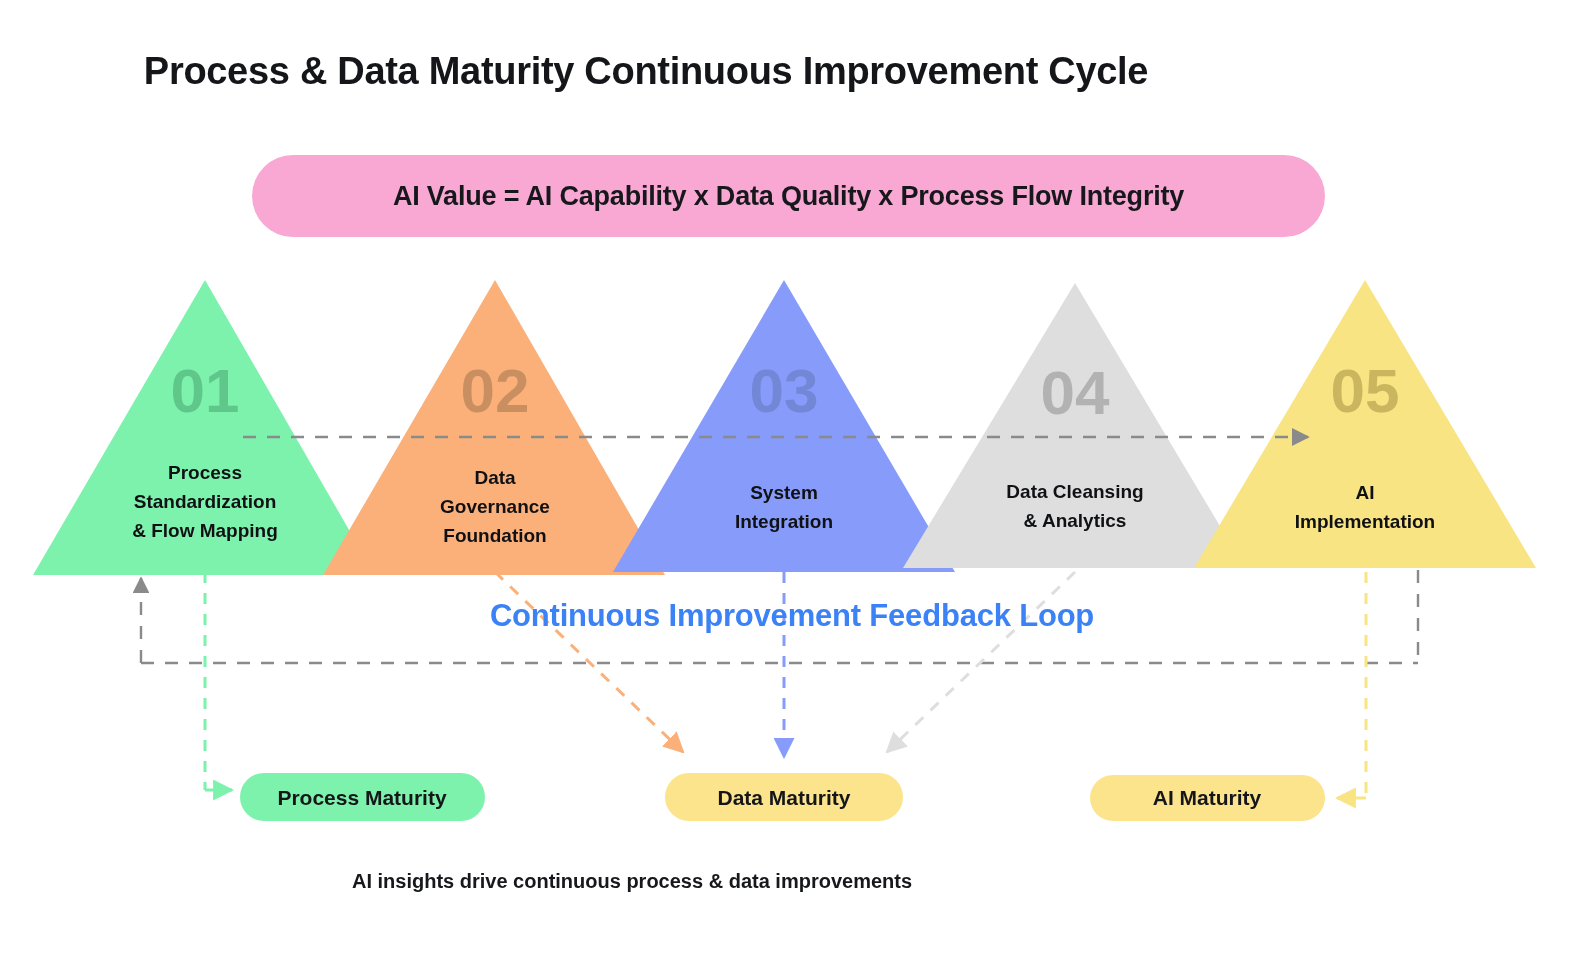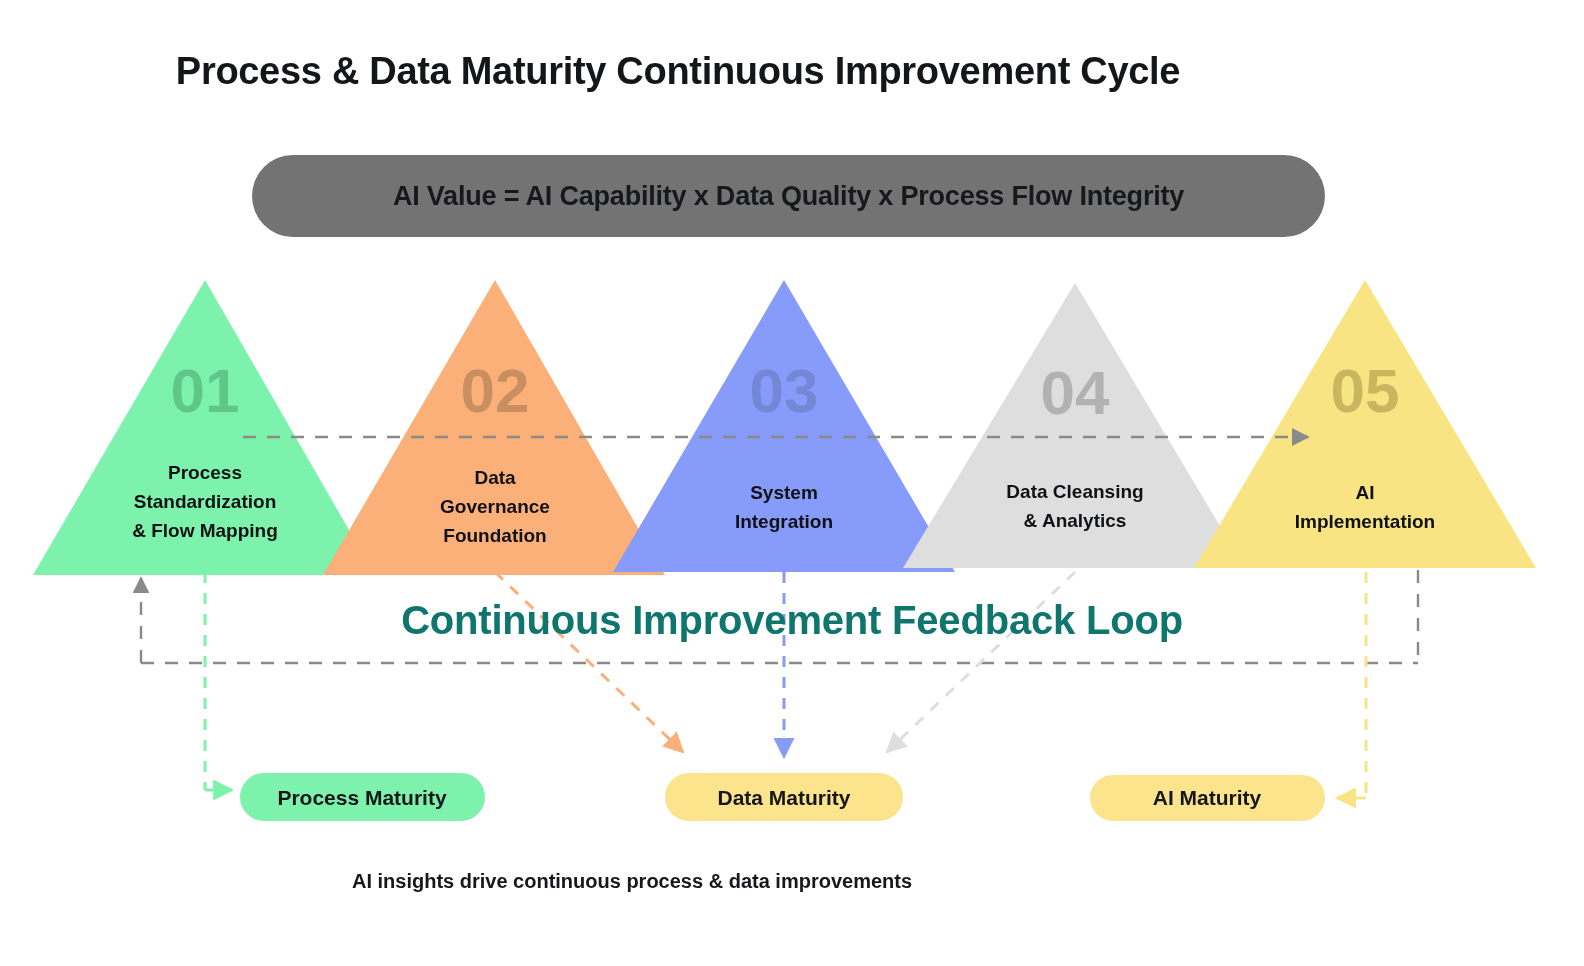--- a/index.html
+++ b/index.html
@@ -24,49 +24,48 @@
   .page-title {
     position: absolute;
     left: 0;
     top: 50px;
     width: 1292px;
     text-align: center;
     font-size: 38px;
     font-weight: bold;
     color: #15161a;
     letter-spacing: -0.3px;
-    padding-left: 32px;
   }
   .formula-banner {
     position: absolute;
     left: 252px;
     top: 155px;
     width: 1073px;
     height: 82px;
-    background: #737373;
+    background: #f9a8d4;
     border-radius: 41px;
     display: flex;
     align-items: center;
     justify-content: center;
   }
   .formula-banner .formula-text {
     font-size: 27px;
     font-weight: bold;
     color: #17181c;
     letter-spacing: -0.2px;
   }
   .loop-title {
     position: absolute;
     left: 0;
     top: 598px;
     width: 1584px;
     text-align: center;
-    font-size: 40px;
-    font-weight: bold;
-    color: #0f766e;
+    font-size: 31px;
+    font-weight: bold;
+    color: #3b82f6;
     letter-spacing: -0.2px;
   }
   .caption {
     position: absolute;
     left: 0;
     top: 870px;
     width: 1264px;
     text-align: center;
     font-size: 20px;
     font-weight: bold;

